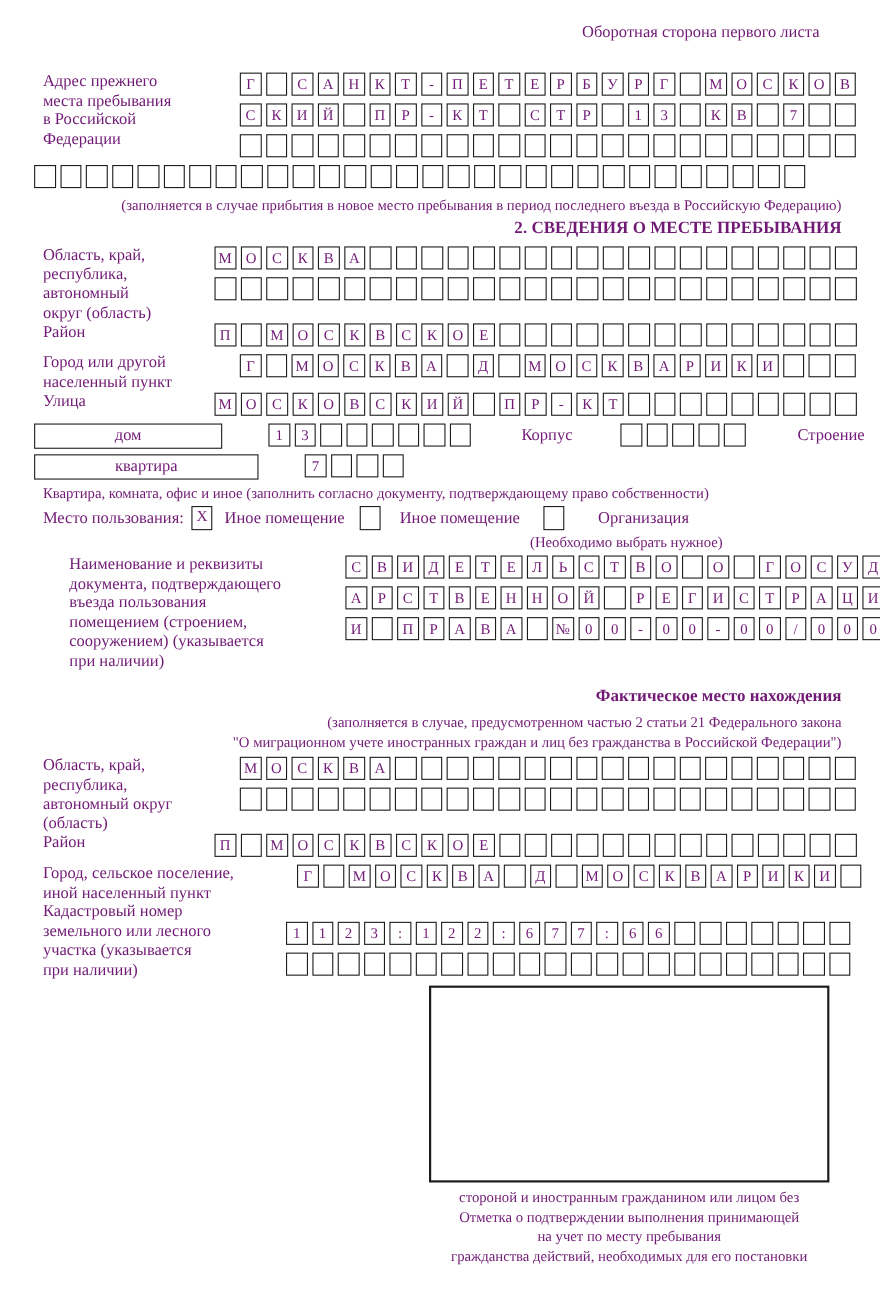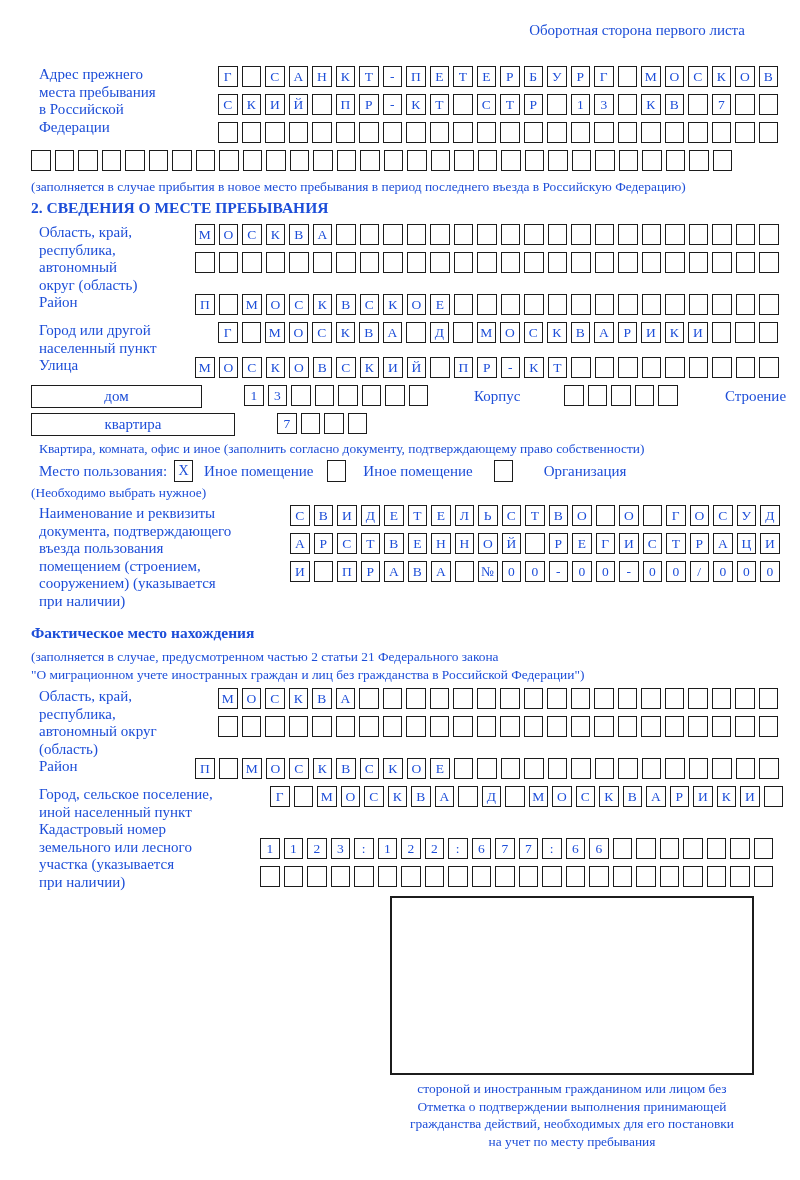--- a/index.html
+++ b/index.html
@@ -1,51 +1,51 @@
 <!DOCTYPE html>
 <html><head>
 <meta charset="utf-8">
 <style>
   html,body { margin:0; padding:0; background:#ffffff; }
   .page {
     width:800px; height:1180px; box-sizing:border-box;
     padding:12px 35px 0 31px;
     font-family:"Liberation Serif", serif;
-    color:#1d4ed8; background:#fff; overflow:hidden;
+    color:#701a75; background:#fff; overflow:hidden;
   }
   .top-title { text-align:right; font-size:15px; margin:10px 20px 0 0; }
 
   .frow { display:flex; align-items:flex-start;gap:37px; }
   .flabel { font-size:15px; line-height:17.5px; flex:none; box-sizing:border-box; padding-left:8px; }
   .cellcol { display:flex; flex-direction:column; }
   .cellrow { display:flex; gap:4px; margin-bottom:7px; flex:none; }
   .cell {
     flex:none; width:19.5px; height:21px; box-sizing:border-box;
     border:1.7px solid #1c1c1c; display:flex; align-items:center; justify-content:center;
     font-size:13.5px; background:#fff;
   }
   .note { font-size:13.4px; line-height:17px; }
-  .center { text-align:left; }
+  .center { text-align:right; }
   .pl { padding-left:8px; }
-  .heading { text-align:left; font-weight:bold; font-size:15.5px; line-height:18px; }
+  .heading { text-align:right; font-weight:bold; font-size:15.5px; line-height:18px; }
 
   .bigbox {
     box-sizing:border-box; border:1.8px solid #1c1c1c; height:23px;
     display:flex; align-items:center; justify-content:center; font-size:15px; flex:none;
   }
   .inline-label { font-size:15px; line-height:22px; flex:none; }
   .checkbox {
     flex:none; width:19px; height:22px; box-sizing:border-box; border:1.7px solid #1c1c1c;
     display:flex; align-items:center; justify-content:center; font-size:14px;
   }
   .stayrow { display:flex; align-items:center; font-size:15px; margin-bottom:2px; }
 
   .addr-block { margin-top:27px; }
   .sec-heading { margin:4px 0 7px 0; }
-  .doc-block { margin-top:4px; }
+  .doc-block { margin-top:4px;margin-left:24px; }
   .fact-heading { margin:14px 0 6px 0; }
   .fact-note { margin-bottom:4px; line-height:18px; }
   .cad-cells { margin-top:17px; }
 
   .stamp-wrap { width:380px; margin:2px 3px 0 auto; }
   .stamp-box { box-sizing:border-box; border:2px solid #1c1c1c; width:364px; height:179px; margin:0 auto; background:#fff; }
   .stamp-note { font-size:13.4px; line-height:17.5px; text-align:center; margin-top:5px; }
 </style>
 </head>
 <body>
@@ -659,18 +659,18 @@
           <span class="cell"></span>
         </div>
     </div>
   </div>
 
   <div class="stamp-wrap">
     <div class="stamp-box"></div>
     <div class="stamp-note">
         <div>стороной и иностранным гражданином или лицом без</div>
         <div>Отметка о подтверждении выполнения принимающей</div>
+        <div>на учет по месту пребывания</div>
         <div>гражданства действий, необходимых для его постановки</div>
-        <div>на учет по месту пребывания</div>
       </div>
   </div>
 
 </div>
 
 </body></html>

